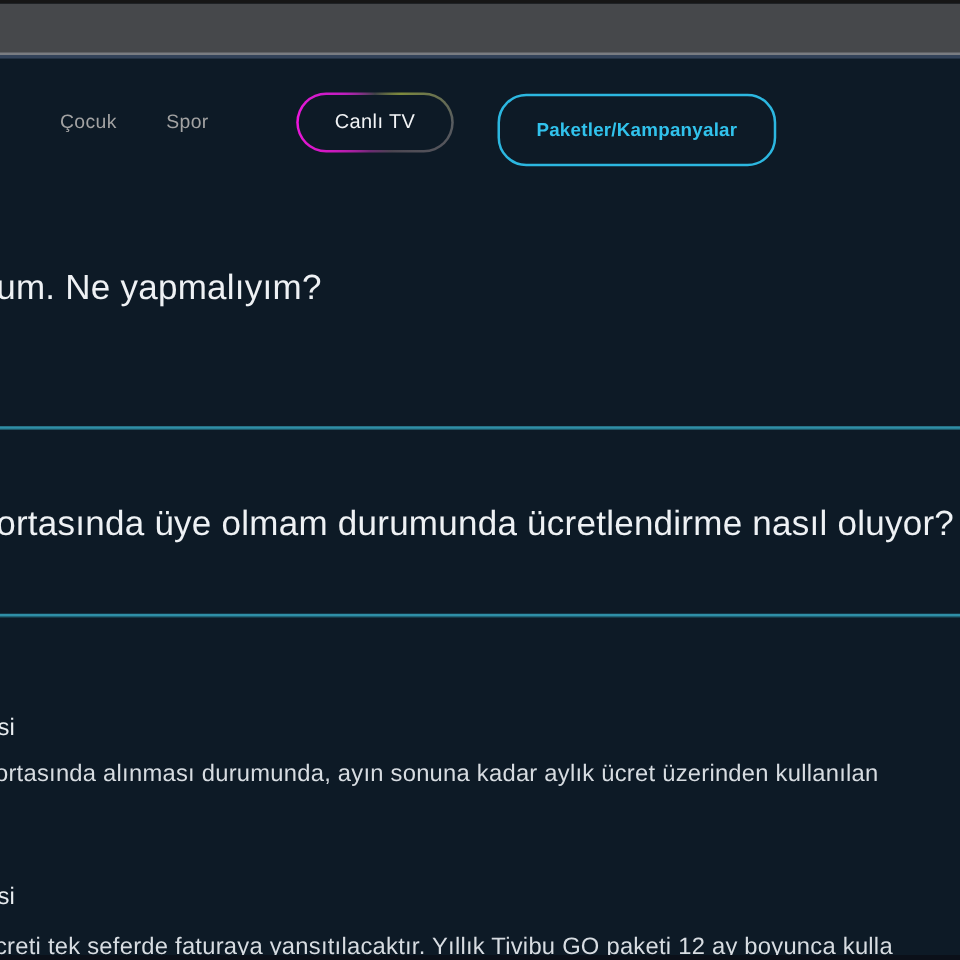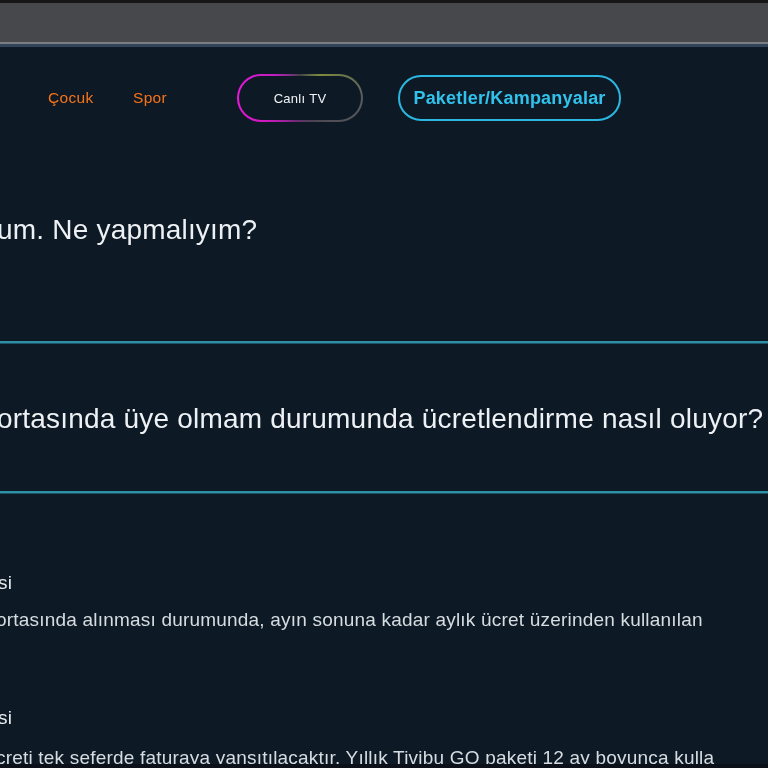--- a/index.html
+++ b/index.html
@@ -28,21 +28,21 @@
     position: absolute; top: 47px; left: 0; width: 768px; height: 721px;
     background: #0d1a26;
     overflow: hidden;
   }
   .navbar {
     position: absolute; top: 0; left: 0; width: 768px; height: 90px;
   }
   .nav-link {
     position: absolute;
     top: 42px;
-    color: #f97316;
+    color: #a3a3a3;
     font-size: 15.5px;
     letter-spacing: 0.3px;
     text-decoration: none;
     cursor: pointer;
     white-space: nowrap;
   }
   .nav-cocuk { left: 48px; }
   .nav-spor  { left: 133px; }
   .btn-gradient-wrap {
     position: absolute;
@@ -58,35 +58,35 @@
     cursor: pointer;
   }
   .btn-gradient-inner {
     width: 100%; height: 100%;
     border-radius: 22px;
     background: #0d1a26;
     display: flex; align-items: center; justify-content: center;
   }
   .btn-gradient-inner span {
     color: #f2f4f6;
-    font-size: 13px;
+    font-size: 16px;
     letter-spacing: 0.3px;
     white-space: nowrap;
   }
   .btn-cyan {
     position: absolute;
     left: 398px; top: 28px;
-    width: 223px; height: 46px;
+    width: 223px; height: 58px;
     border-radius: 23px;
     box-sizing: border-box;
     background: transparent;
     border: 2px solid #2cb7e0;
     color: #31c2ec;
     font-family: "Liberation Sans", sans-serif;
-    font-size: 18px;
+    font-size: 15px;
     font-weight: bold;
     letter-spacing: 0.2px;
     cursor: pointer;
     white-space: nowrap;
   }
   .content { position: absolute; top: 0; left: 0; width: 768px; height: 721px; margin-top: 48px; }
   .question {
     position: absolute;
     left: -3px;
     margin: 0;

